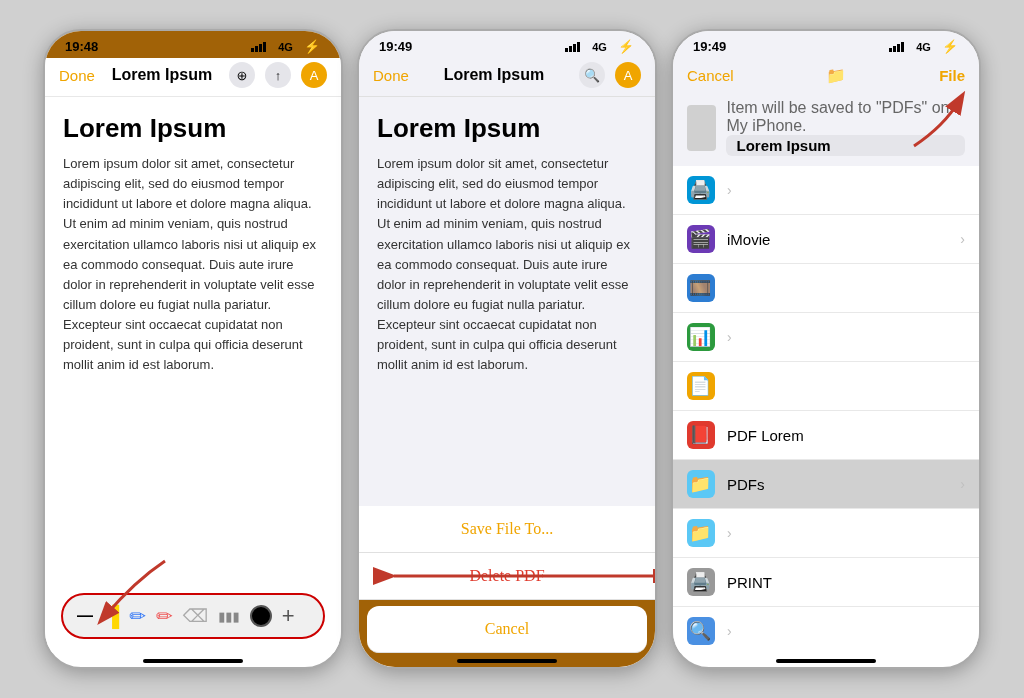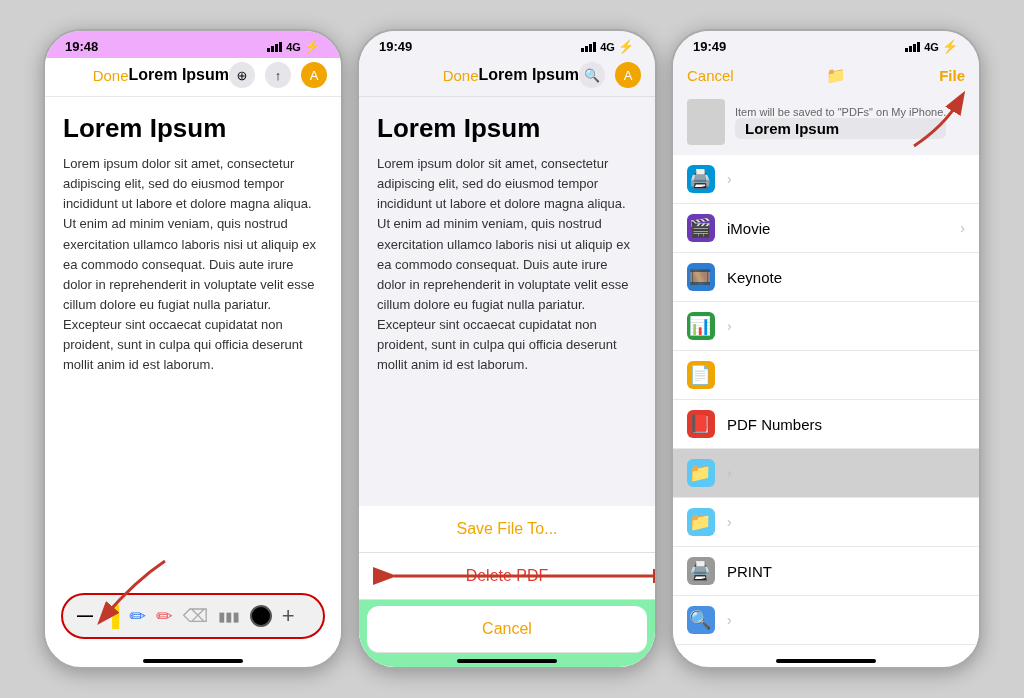--- a/index.html
+++ b/index.html
@@ -32,33 +32,33 @@
     .phone-1 { width: 300px; height: 640px; }
     .phone-2 { width: 300px; height: 640px; }
     .phone-3 { width: 310px; height: 640px; }
 
     
     .status-bar {
       display: flex;
       justify-content: space-between;
       align-items: center;
       padding: 8px 20px 4px;
-      background: #f0abfc;
+      background: #a16207;
       font-size: 12px;
       font-weight: 600;
     }
     .status-time { font-size: 13px; font-weight: 700; color: #000; }
-    .status-icons { display: flex; align-items: center; gap: 4px; font-size: 11px; color:#000; }
+    .status-icons { display: flex; align-items: center; gap: 12px; font-size: 11px; color:#000; }
     .signal-bars { display:flex; gap:1px; align-items:flex-end; }
     .signal-bar { background:#000; width:3px; }
 
     
     .nav-bar {
       display: flex;
-      justify-content: flex-end;
+      justify-content: space-between;
       align-items: center;
       padding: 4px 14px 8px;
       background: #f2f2f7;
       border-bottom: 1px solid #e0e0e0;
     }
     .nav-bar.white-bg { background: #fff; border-bottom: 1px solid #e8e8e8; }
     .nav-done { color: #f0a500; font-size: 15px; font-weight: 500; }
     .nav-title { font-size: 16px; font-weight: 600; color: #000; }
     .nav-icons { display: flex; gap: 10px; align-items: center; }
     .nav-icon-circle {
@@ -97,21 +97,22 @@
     .tool-pen-red { color: #e55; font-size: 20px; }
     .tool-eraser { color: #aaa; font-size: 18px; }
     .tool-ruler { color: #aaa; font-size: 16px; }
     .tool-dot { width:22px; height:22px; border-radius:50%; background:#000; border:2px solid #555; }
     .tool-plus { color: #555; font-size: 22px; font-weight: 300; }
     .tool-minus { color: #000; font-size: 16px; font-weight: 700; margin-right: 2px; }
     .action-sheet {
       position: absolute;
       bottom: 0;
       left: 0; right: 0;
-      background: #86efac;
+      background: #a16207;
+      font-family: Liberation Serif, serif;
     }
     .action-item {
       background: #fff;
       padding: 14px;
       text-align: center;
       font-size: 16px;
       border-bottom: 1px solid #e0e0e0;
       cursor: pointer;
     }
     .action-item.orange { color: #f0a500; }
@@ -120,21 +121,21 @@
     .phone3-nav {
       display: flex; justify-content: space-between; align-items: center;
       padding: 4px 0 6px;
     }
     .phone3-cancel { color: #f0a500; font-size: 15px; }
     .phone3-save { color: #f0a500; font-size: 15px; font-weight: 600; }
     .phone3-folder-area {
       display: flex; align-items: center; gap: 10px;
       padding: 8px 0 10px;
     }
-    .folder-info { font-size: 11px; color: #666; }
+    .folder-info { font-size: 16px; color: #666; }
     .folder-info-name { font-size: 15px; font-weight: 600; color: #000; background: #e5e5ea; padding: 2px 10px; border-radius:6px; }
     .list-container { background: #fff; overflow-y: auto; }
     .list-item {
       display: flex; align-items: center;
       padding: 10px 14px;
       border-bottom: 1px solid #e8e8e8;
       gap: 12px;
     }
     .list-item.highlighted { background: #d0d0d0; }
     .list-icon { width: 28px; height: 28px; border-radius: 6px; display: flex; align-items: center; justify-content: center; font-size: 18px; flex-shrink:0; }
@@ -317,35 +318,35 @@
             <div class="list-icon" style="background: rgb(0, 150, 214); color: rgb(255, 255, 255);">🖨️</div>
             <span class="list-chevron">›</span>
           </div>
           <div class="list-item">
             <div class="list-icon" style="background: rgb(108, 58, 181); color: rgb(255, 255, 255);">🎬</div>
             <span class="list-label">iMovie</span>
             <span class="list-chevron">›</span>
           </div>
           <div class="list-item">
             <div class="list-icon" style="background: rgb(45, 125, 210); color: rgb(255, 255, 255);">🎞️</div>
-            <span class="list-label">Keynote</span>
           </div>
           <div class="list-item">
             <div class="list-icon" style="background: rgb(44, 154, 62); color: rgb(255, 255, 255);">📊</div>
             <span class="list-chevron">›</span>
           </div>
           <div class="list-item">
             <div class="list-icon" style="background: rgb(240, 165, 0); color: rgb(255, 255, 255);">📄</div>
           </div>
           <div class="list-item">
             <div class="list-icon" style="background: rgb(224, 58, 46); color: rgb(255, 255, 255);">📕</div>
-            <span class="list-label">PDF Numbers</span>
+            <span class="list-label">PDF Lorem</span>
           </div>
           <div class="list-item highlighted">
             <div class="list-icon" style="background: rgb(91, 200, 245); color: rgb(255, 255, 255);">📁</div>
+            <span class="list-label">PDFs</span>
             <span class="list-chevron">›</span>
           </div>
           <div class="list-item">
             <div class="list-icon" style="background: rgb(91, 200, 245); color: rgb(255, 255, 255);">📁</div>
             <span class="list-chevron">›</span>
           </div>
           <div class="list-item">
             <div class="list-icon" style="background: rgb(153, 153, 153); color: rgb(255, 255, 255);">🖨️</div>
             <span class="list-label">PRINT</span>
           </div>

